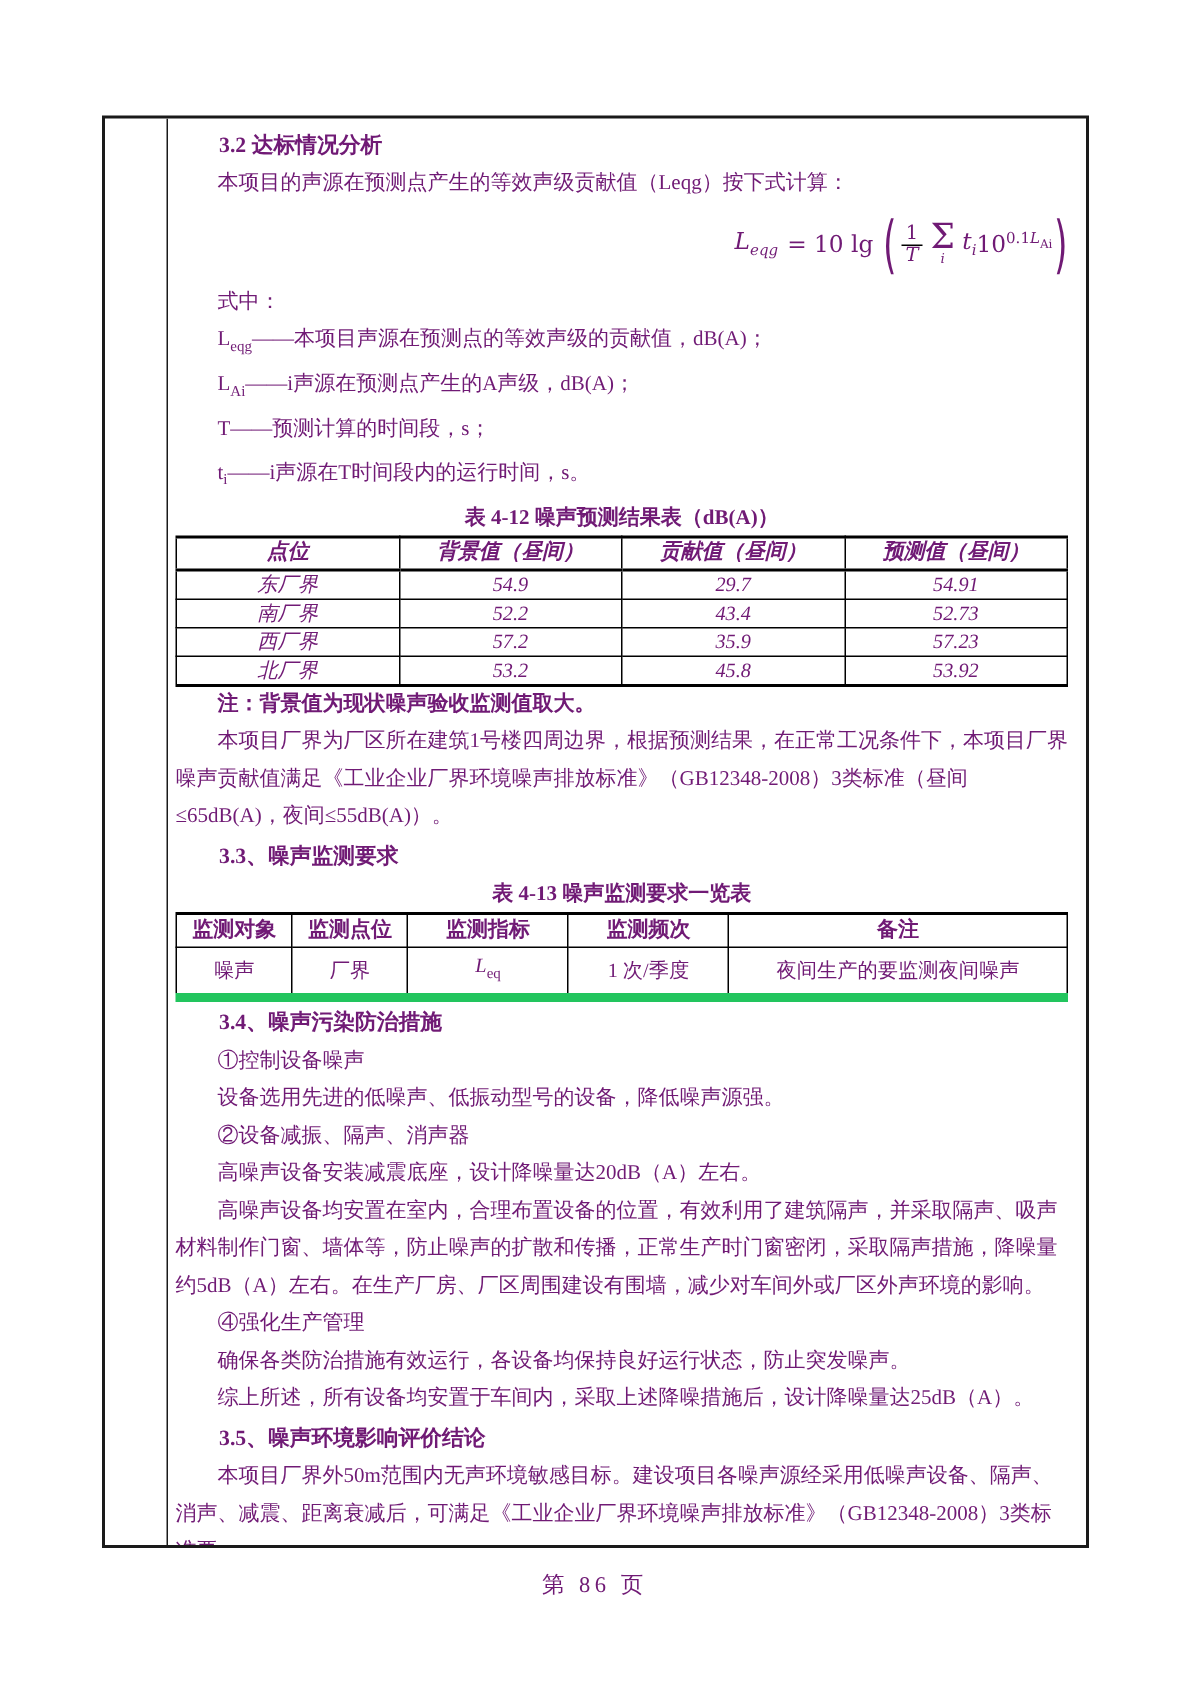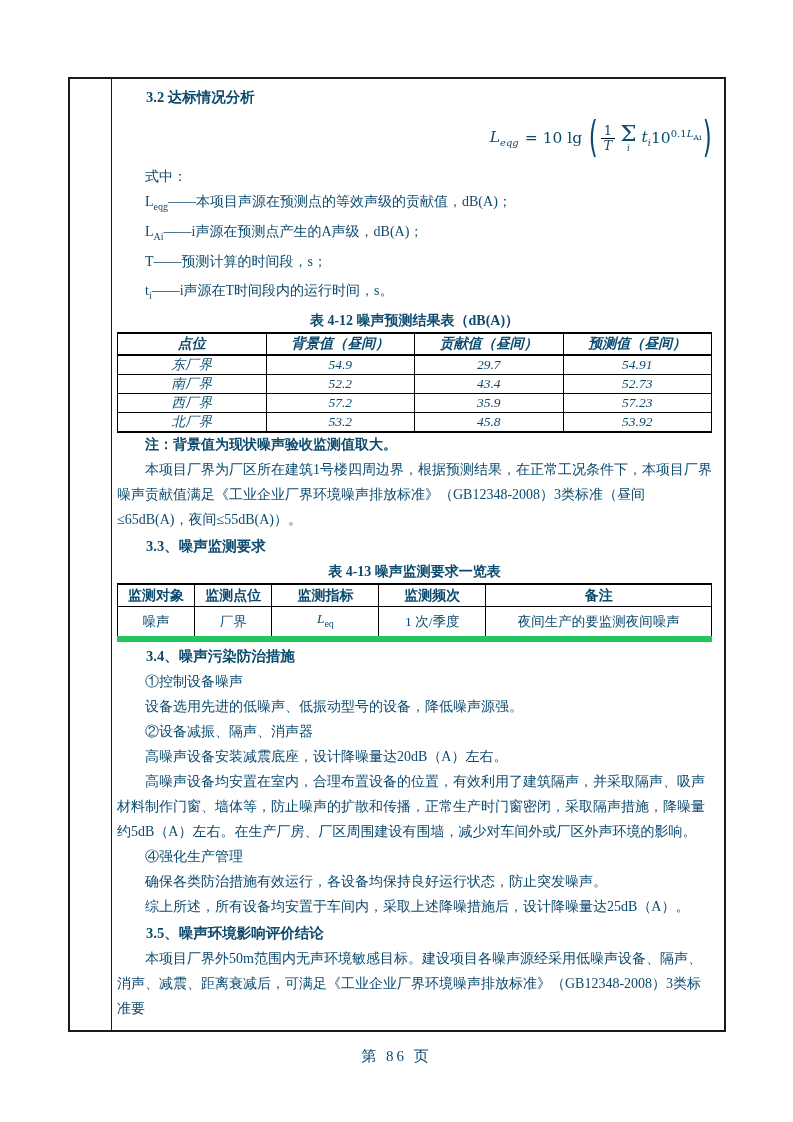--- a/index.html
+++ b/index.html
@@ -1,17 +1,17 @@
 <!DOCTYPE html>
 <html><head>
 <meta charset="utf-8">
 <style>
   html,body{margin:0;padding:0;}
   .page{position:relative;width:793px;height:1122px;background:#ffffff;
-        font-family:"Liberation Serif","DejaVu Serif",serif;color:#0c4a6e;overflow:hidden;}
+        font-family:"Liberation Serif","DejaVu Serif",serif;color:#701a75;overflow:hidden;}
   .frame{position:absolute;left:68px;top:77px;width:654px;height:951px;
          border:2px solid #1a1a1a;display:flex;overflow:hidden;background:#fff;}
   .leftcol{width:41px;border-right:1px solid #1a1a1a;flex:0 0 41px;}
   .content{flex:1;padding:5px 12px 0 5px;font-size:14px;}
   .para{margin:0;line-height:25px;text-indent:2em;}
   .hsec{font-weight:bold;font-size:14.5px;line-height:25px;margin:2px 0 0;text-indent:2em;}
   .h-first{margin-top:1px;}
   .defline{margin:0;line-height:25px;text-indent:2em;}
   .defline sub{font-size:10px;}
   .caption{font-weight:bold;text-align:center;font-size:14px;line-height:21px;margin:2px 0 1px;text-indent:0;}
@@ -44,20 +44,21 @@
 </style>
 </head>
 <body>
 
 <div class="page">
   <div class="frame">
     <div class="leftcol"></div>
     <div class="content">
 
       <p class="hsec h-first">3.2 达标情况分析</p>
+      <p class="para">本项目的声源在预测点产生的等效声级贡献值（Leqg）按下式计算：</p>
 
       <div class="formula">
         <span class="f-var"><i>L</i><sub>eqg</sub></span>
         <span class="f-eq">= 10 lg</span>
         <span class="f-paren">(</span>
         <span class="f-frac">
           <span class="num">1</span>
           <span class="den">T</span>
         </span>
         <span class="f-sum">

